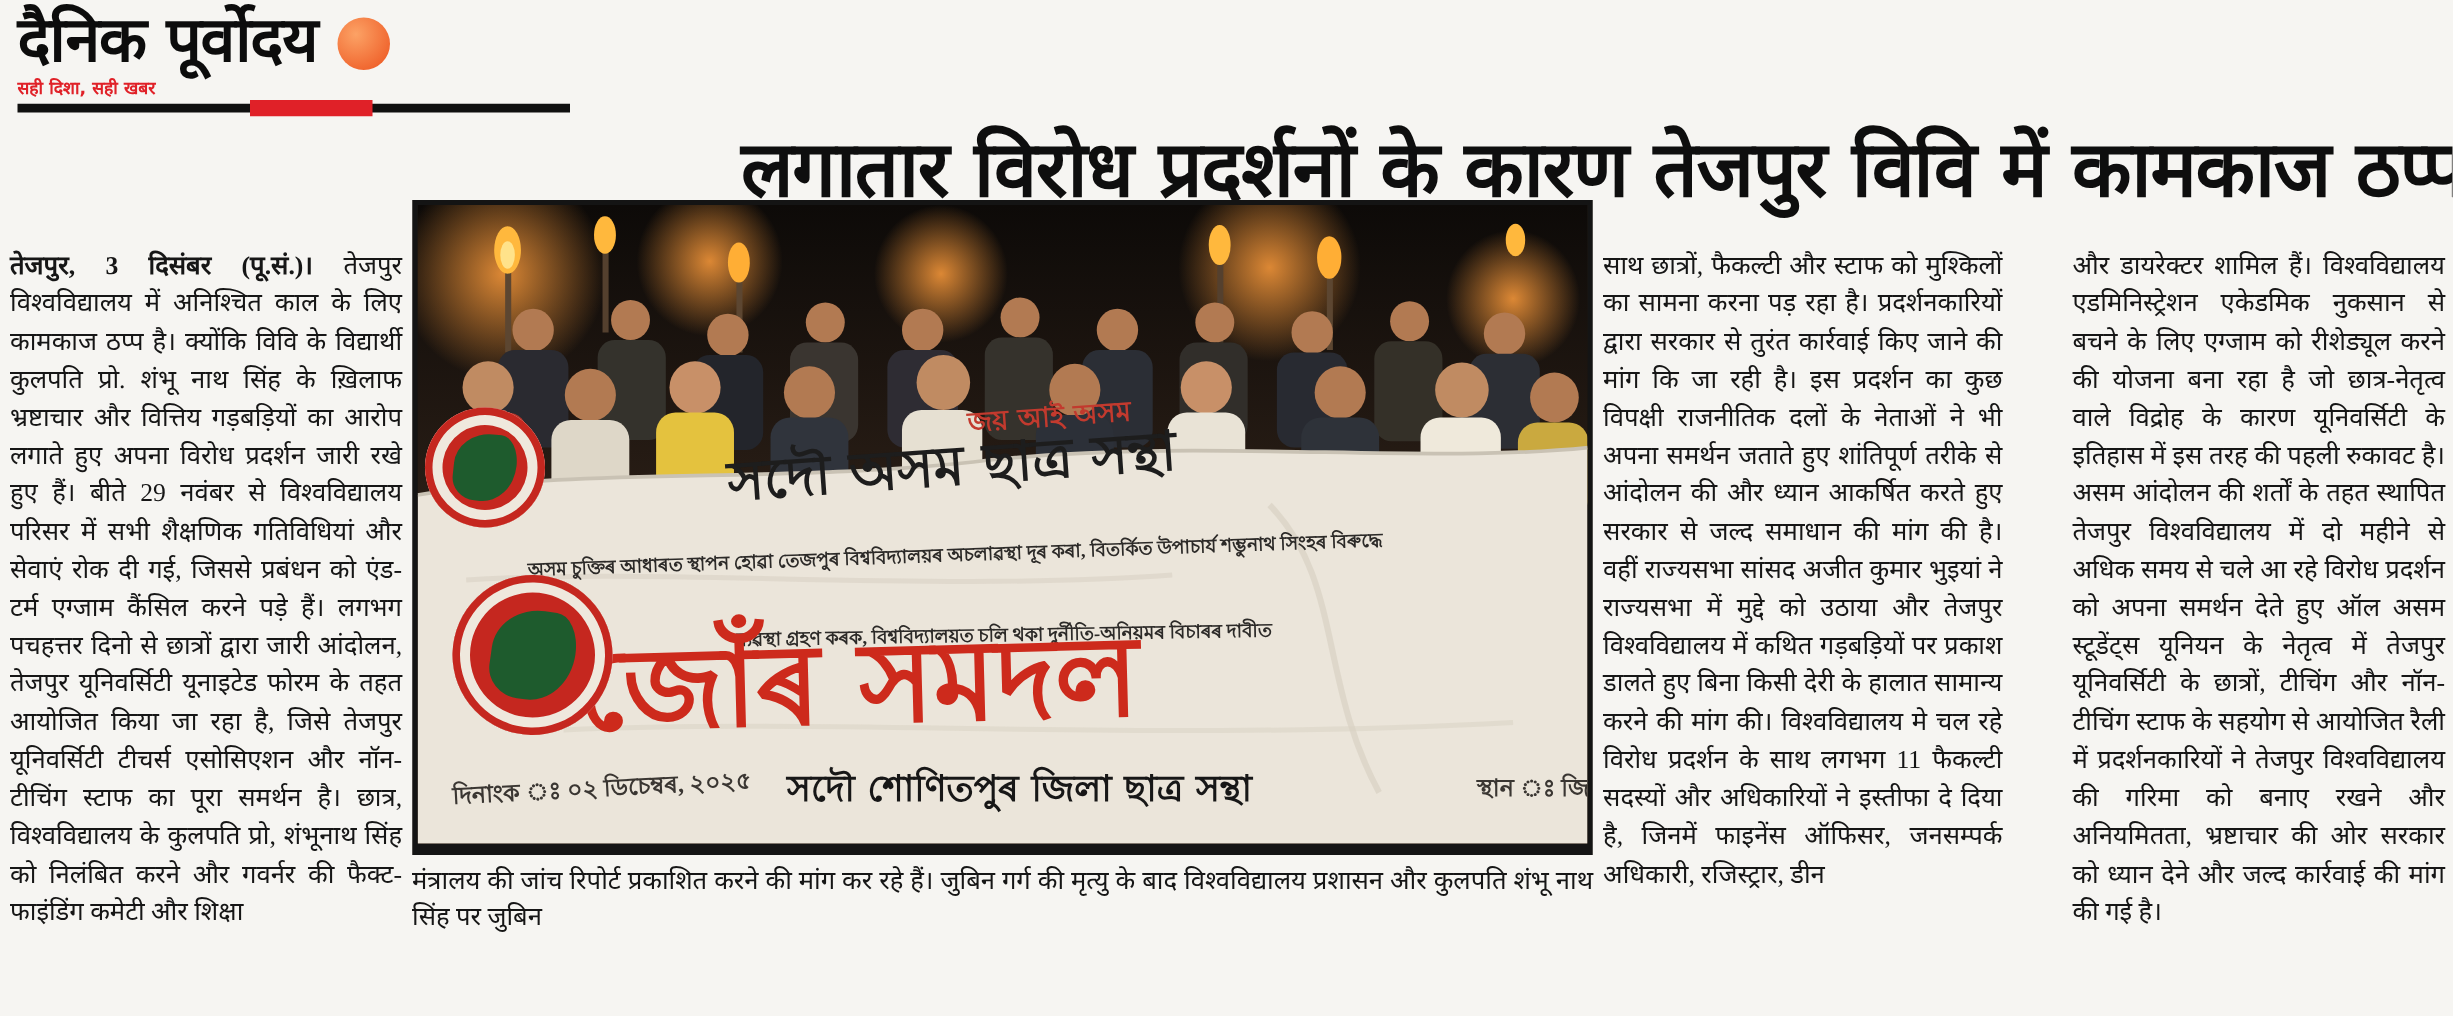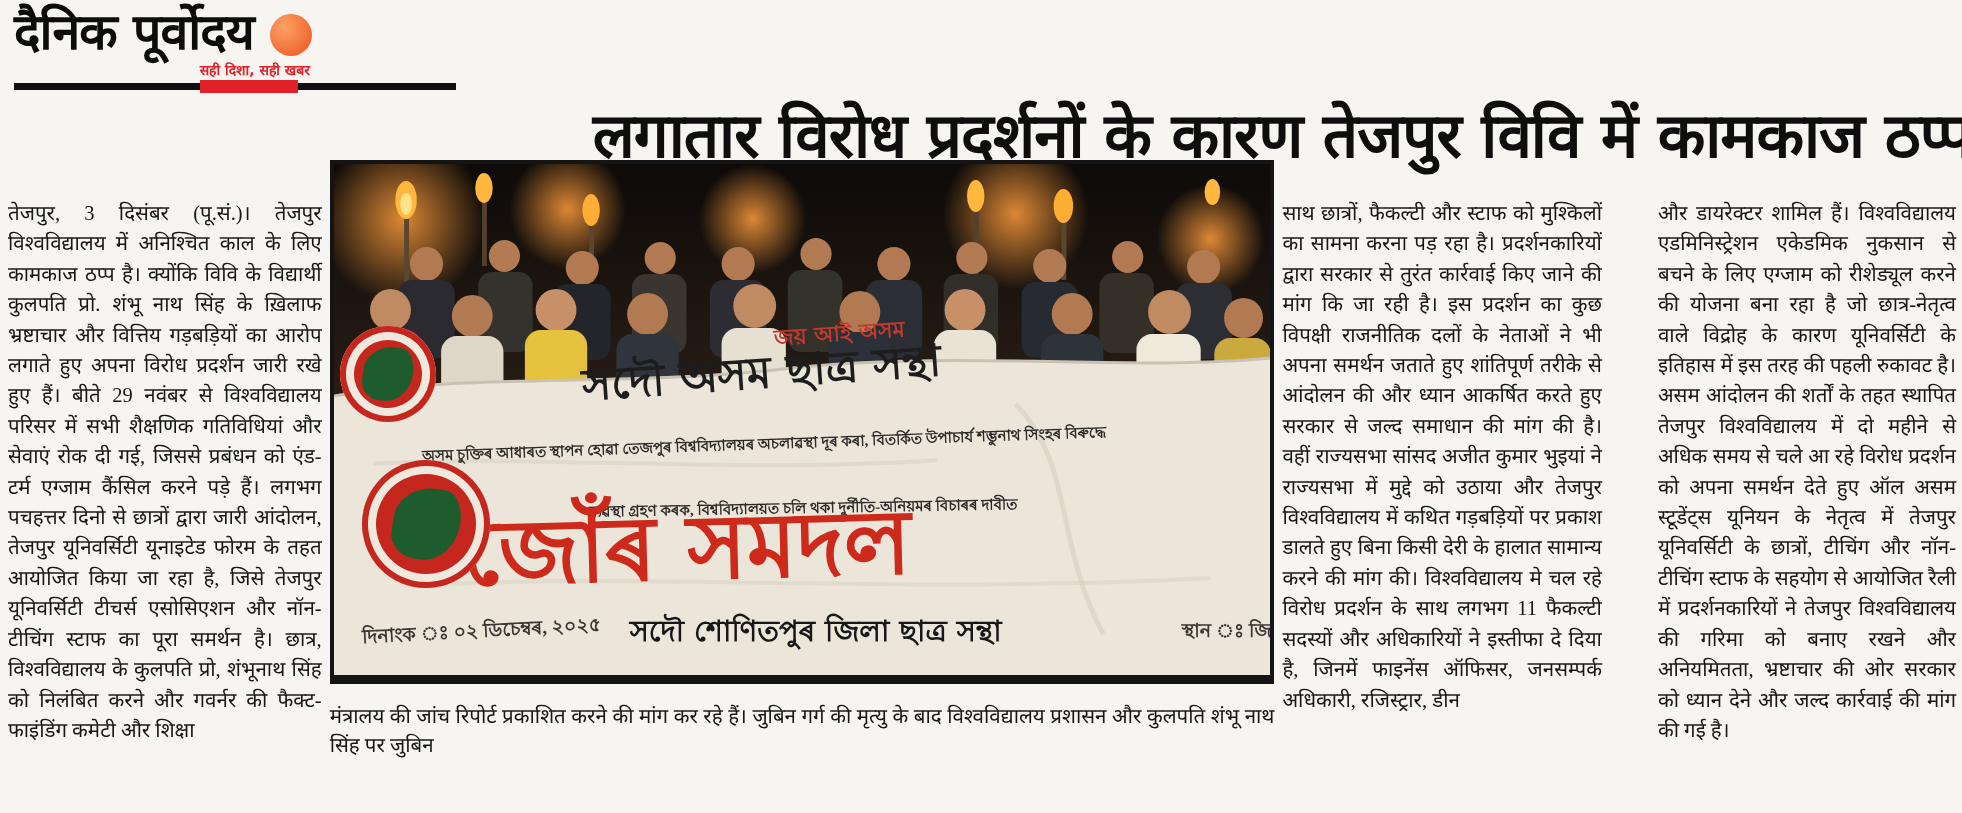--- a/index.html
+++ b/index.html
@@ -13,42 +13,42 @@
   .masthead{position:absolute;top:4px;left:14px;width:460px;}
   .masthead-title{
     position:relative;z-index:2;font-family:"DejaVu Sans", sans-serif;
     font-size:50px;line-height:56px;font-weight:700;color:#0c0c0c;letter-spacing:-1px;
   }
   .masthead-dot{
     position:absolute;z-index:1;top:10px;left:256px;width:42px;height:42px;border-radius:50%;
     background:radial-gradient(circle at 35% 32%, #fca265, var(--masthead-orange,#ec521d));
   }
   .masthead-tagline{
-    position:relative;z-index:2;width:296px;text-align:right;margin-top:0;
+    position:relative;z-index:2;width:296px;margin-top:0;
     font-family:"DejaVu Sans", sans-serif;font-size:14px;font-weight:bold;
     color:var(--accent-red,#e02128);
   }
   .masthead-rule{position:absolute;top:83px;left:14px;width:442px;height:7px;background:#101010;}
   .masthead-rule-red{position:absolute;left:186px;top:-3px;width:98px;height:13px;background:var(--accent-red,#e02128);}
   
   .headline{
     position:absolute;top:84px;left:6px;width:1950px;margin:16px;text-align:right;
     font-family:"DejaVu Sans", sans-serif;font-size:62px;line-height:72px;
     font-weight:900;color:#0e0e0e;letter-spacing:-1px;white-space:nowrap;
   }
   
   .content{position:absolute;top:160px;left:8px;width:1948px;height:653px;display:flex;gap:8px;}
   .body-text{font-size:20.5px;line-height:30.4px;text-align:justify;color:#161616;
     text-rendering:optimizeLegibility;}
   .colA{width:322px;padding-top:38px;box-sizing:border-box;}
   .colE{width:328px;padding-top:38px;box-sizing:border-box;}
   .colF{width:306px;padding-top:38px;box-sizing:border-box;margin-left:48px;}
   .middle{width:970px;display:flex;flex-direction:column;}
-  .dateline{font-weight:normal;}
-  .below{display:flex;gap:26px;margin-top:18px;}
+  .dateline{font-weight:bold;}
+  .below{display:flex;gap:26px;margin-top:7px;}
   .below .bcol{flex:1;line-height:29px;}
   
   .photo{
     position:relative;height:524px;box-sizing:border-box;margin-top:2px;
     border:4px solid #141414;border-bottom-width:9px;background:#1b140e;overflow:hidden;
   }
   .photo svg{position:absolute;inset:0;width:100%;height:100%;}
   .ph-text{position:absolute;white-space:nowrap;}
   .ph-slogan{left:440px;top:152px;font-size:22px;font-weight:bold;
     color:#c23a2e;transform:rotate(-4deg);font-family:"DejaVu Sans", sans-serif;}

